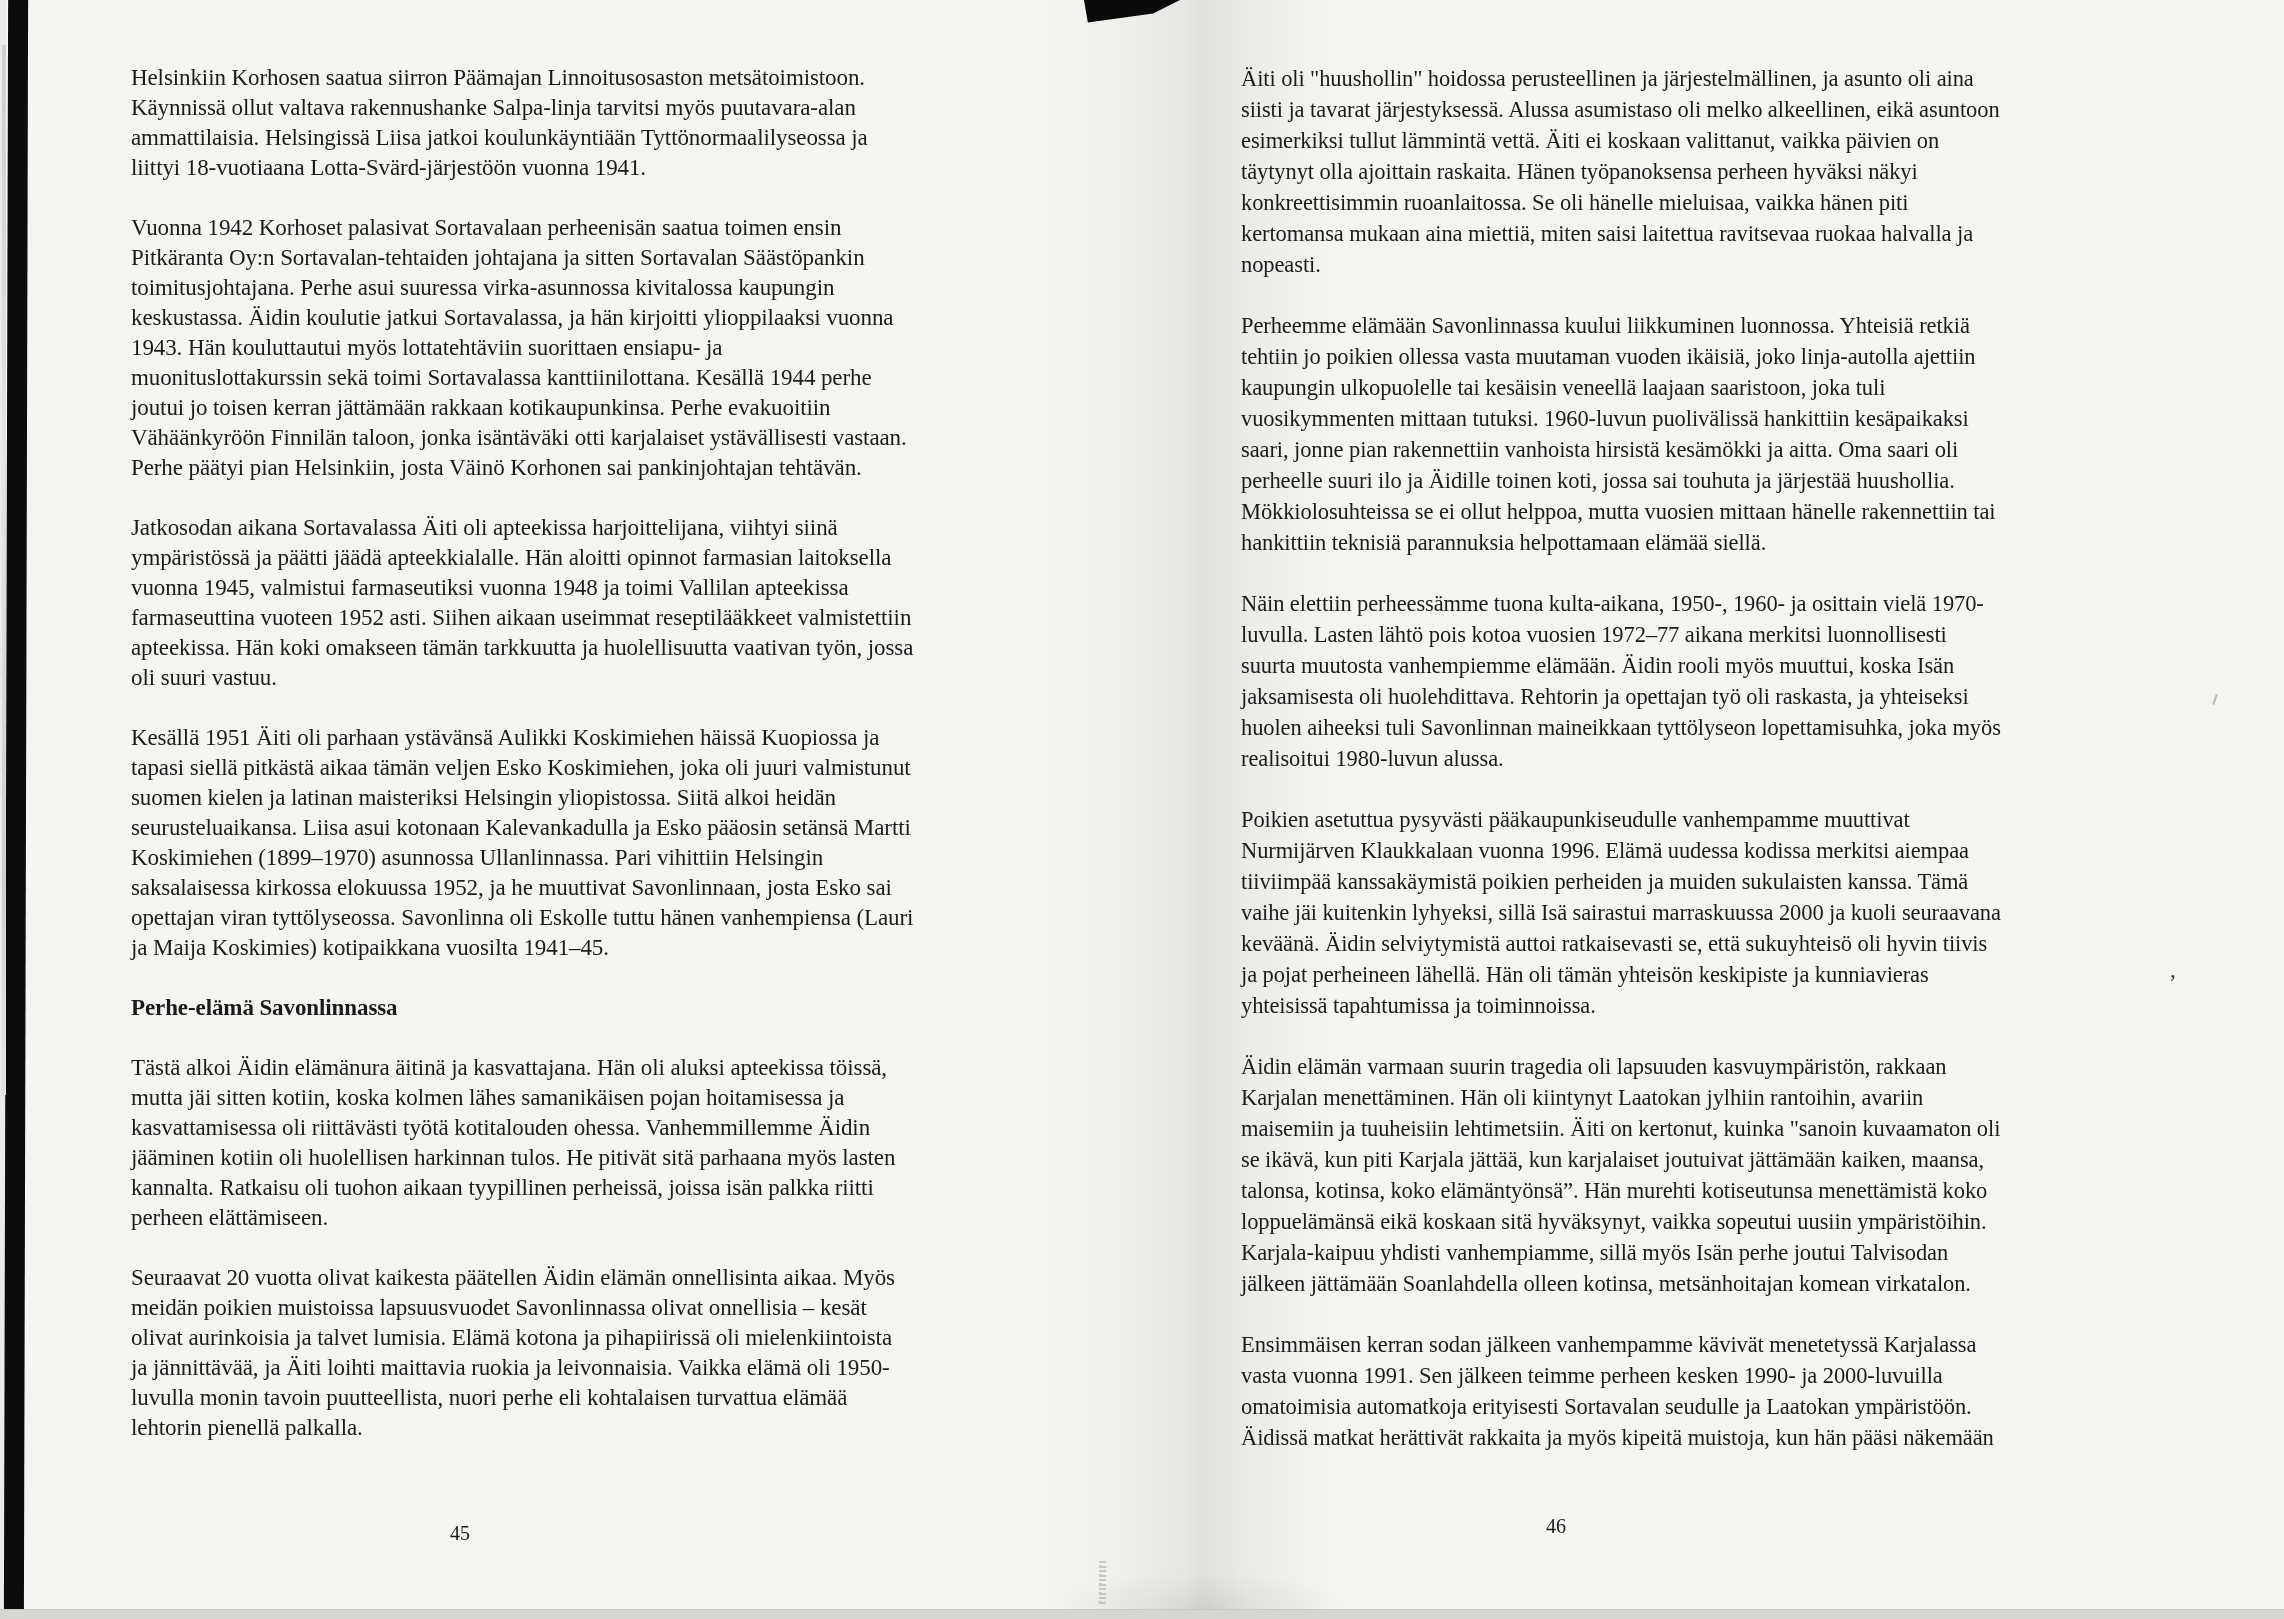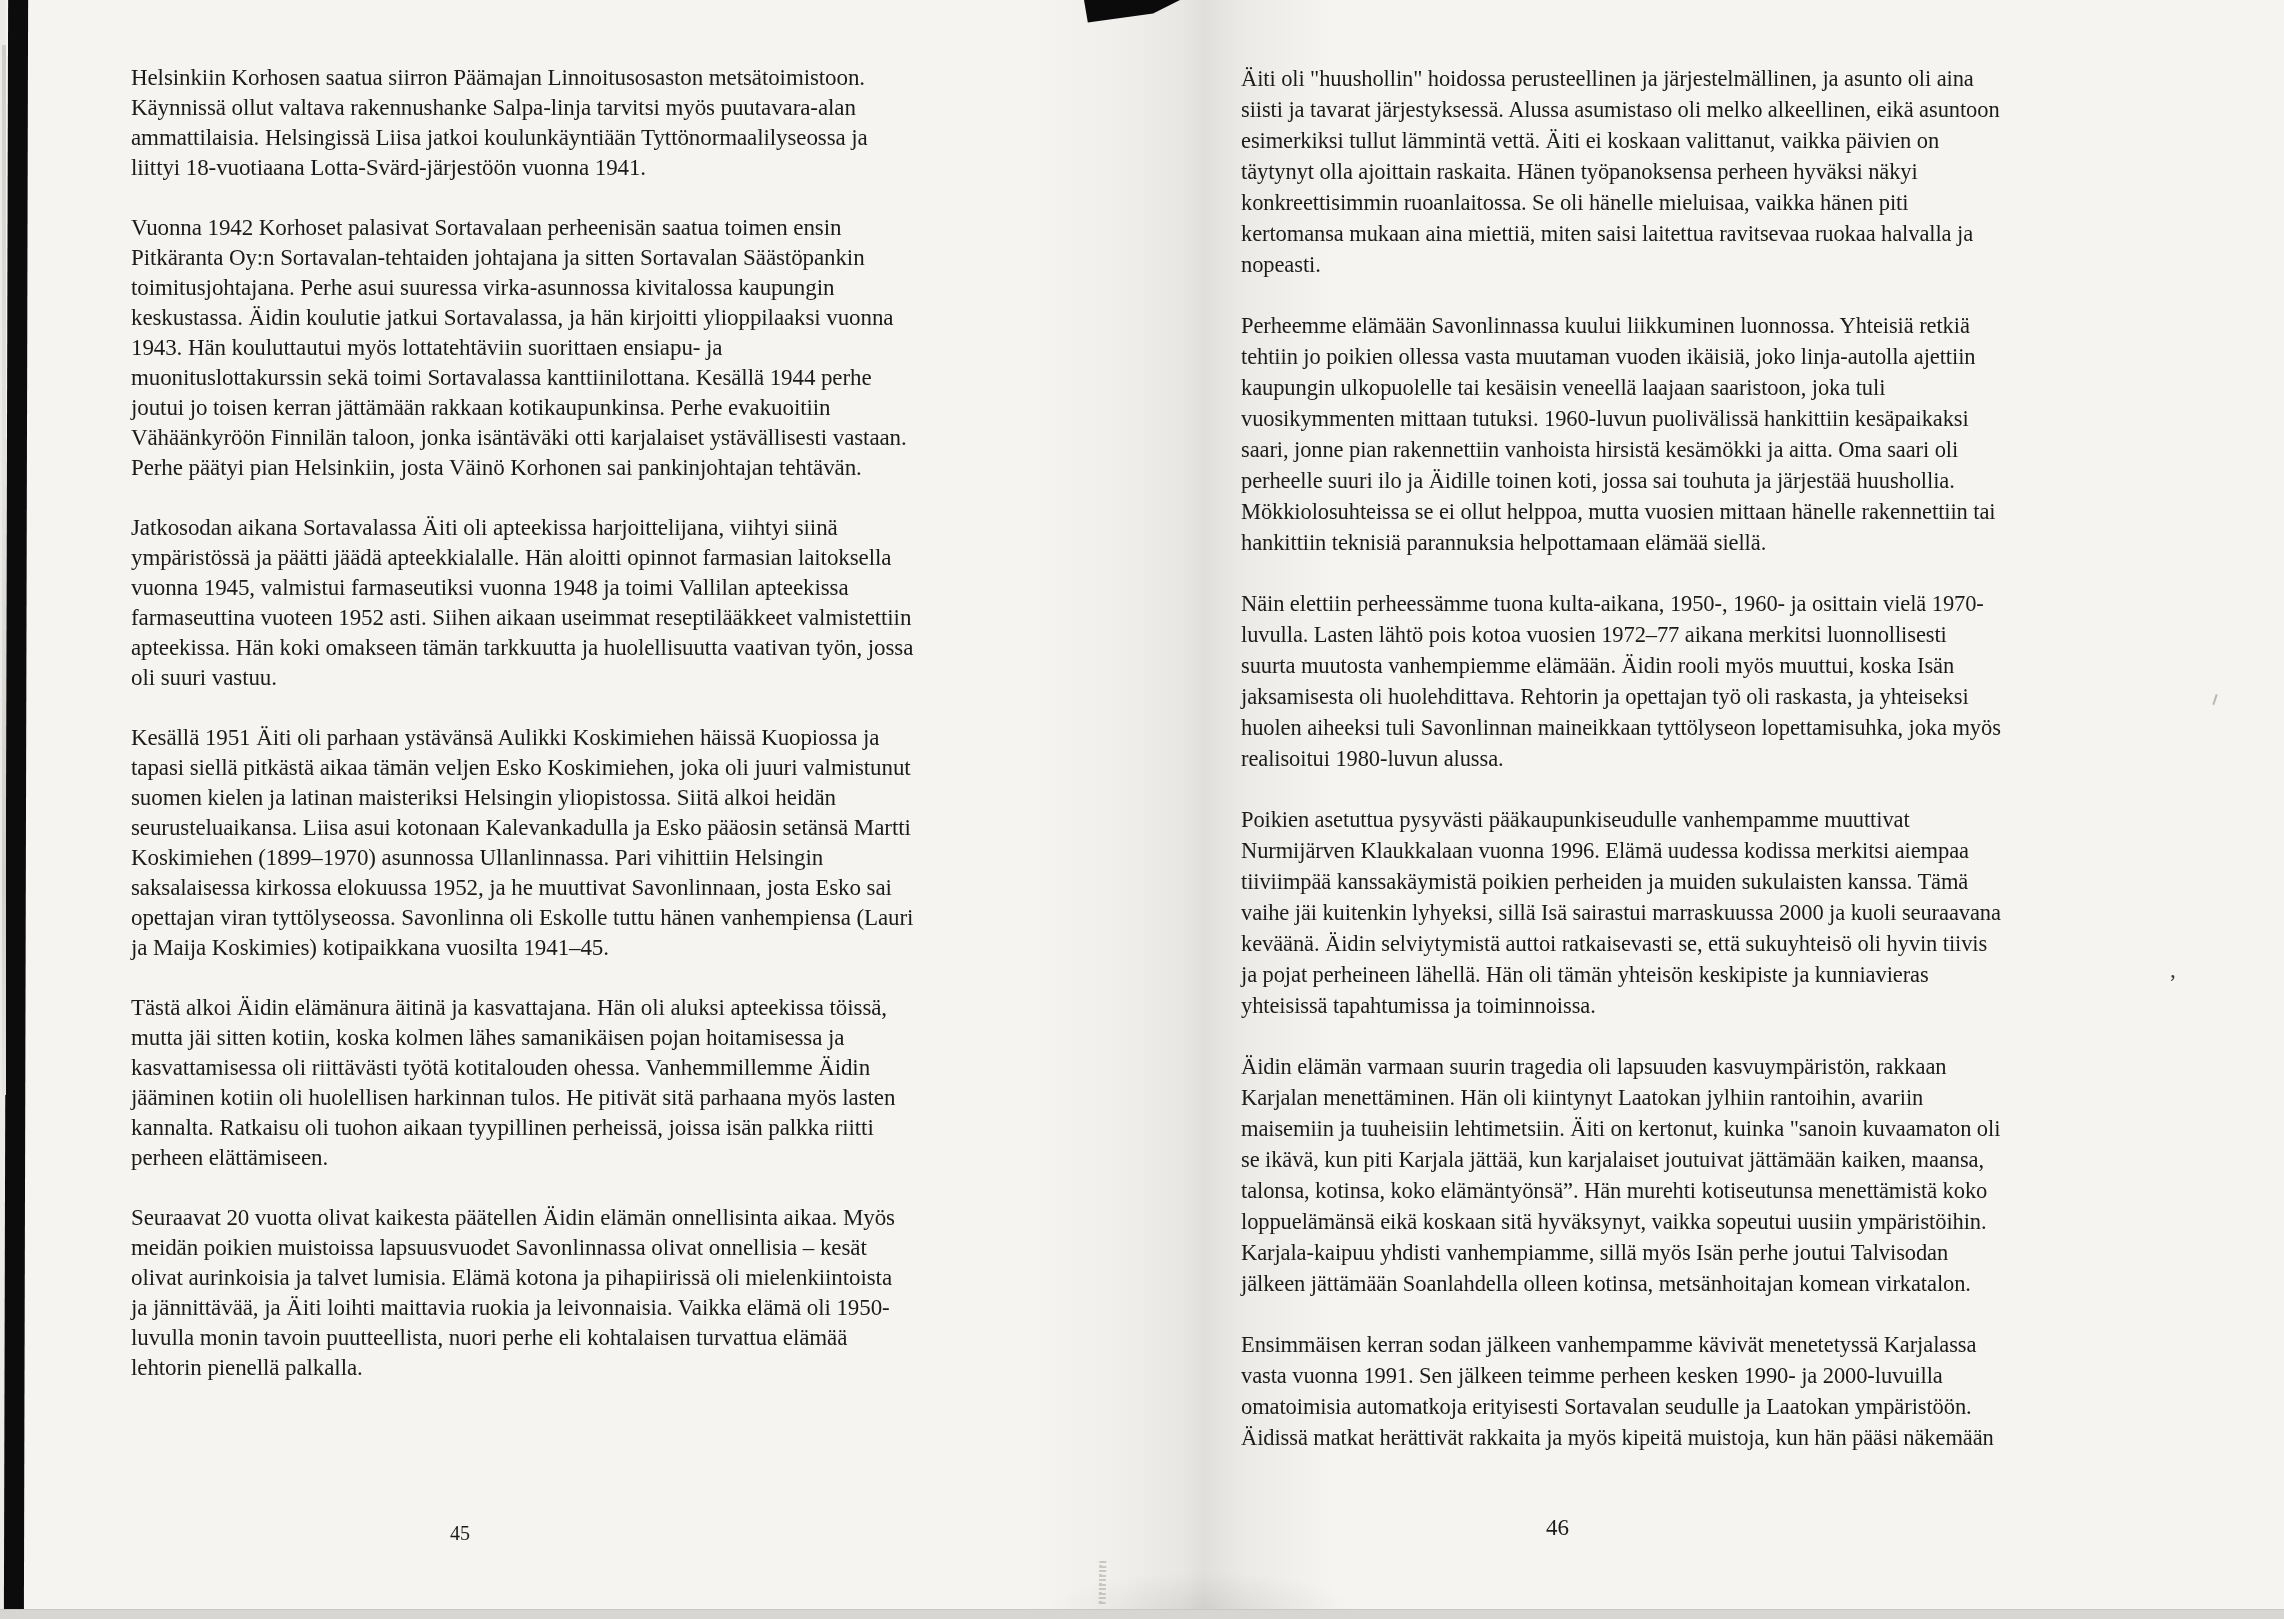--- a/index.html
+++ b/index.html
@@ -27,21 +27,21 @@
   .stray-mark{position:absolute;left:2169px;top:970px;font-size:22.5px;color:#3a3a38;}
 
   
   .page-col{position:absolute;top:63px;}
   .page-col.left{left:131px;width:975px;font-size:23px;line-height:30px;letter-spacing:-0.1px;}
   .page-col.right{left:1241px;width:1005px;font-size:22.5px;line-height:31px;letter-spacing:-0.1px;}
   .para{margin:0 0 30px 0;white-space:pre-line;}
   .sect-heading{font-weight:bold;margin:12px 0 30px 0;font-size:inherit;line-height:inherit;}
   .page-number{position:absolute;color:#1b1b1b;}
   .page-number.left{left:450px;top:1522px;font-size:20px;}
-  .page-number.right{left:1546px;top:1515px;font-size:23px;}
+  .page-number.right{left:1546px;top:1515px;font-size:20px;}
 </style>
 </head>
 <body>
 
 <div class="spread">
 
   <div class="edge-left-light"></div>
   <div class="edge-left-strip"></div>
   <div class="edge-left-streak"></div>
   <div class="spine-wedge"></div>
@@ -73,20 +73,21 @@
 apteekissa. Hän koki omakseen tämän tarkkuutta ja huolellisuutta vaativan työn, jossa
 oli suuri vastuu.</p>
     <p class="para">Kesällä 1951 Äiti oli parhaan ystävänsä Aulikki Koskimiehen häissä Kuopiossa ja
 tapasi siellä pitkästä aikaa tämän veljen Esko Koskimiehen, joka oli juuri valmistunut
 suomen kielen ja latinan maisteriksi Helsingin yliopistossa. Siitä alkoi heidän
 seurusteluaikansa. Liisa asui kotonaan Kalevankadulla ja Esko pääosin setänsä Martti
 Koskimiehen (1899–1970) asunnossa Ullanlinnassa. Pari vihittiin Helsingin
 saksalaisessa kirkossa elokuussa 1952, ja he muuttivat Savonlinnaan, josta Esko sai
 opettajan viran tyttölyseossa. Savonlinna oli Eskolle tuttu hänen vanhempiensa (Lauri
 ja Maija Koskimies) kotipaikkana vuosilta 1941–45.</p>
+    <h2 class="sect-heading">Perhe-elämä Savonlinnassa</h2>
     <p class="para">Tästä alkoi Äidin elämänura äitinä ja kasvattajana. Hän oli aluksi apteekissa töissä,
 mutta jäi sitten kotiin, koska kolmen lähes samanikäisen pojan hoitamisessa ja
 kasvattamisessa oli riittävästi työtä kotitalouden ohessa. Vanhemmillemme Äidin
 jääminen kotiin oli huolellisen harkinnan tulos. He pitivät sitä parhaana myös lasten
 kannalta. Ratkaisu oli tuohon aikaan tyypillinen perheissä, joissa isän palkka riitti
 perheen elättämiseen.</p>
     <p class="para">Seuraavat 20 vuotta olivat kaikesta päätellen Äidin elämän onnellisinta aikaa. Myös
 meidän poikien muistoissa lapsuusvuodet Savonlinnassa olivat onnellisia – kesät
 olivat aurinkoisia ja talvet lumisia. Elämä kotona ja pihapiirissä oli mielenkiintoista
 ja jännittävää, ja Äiti loihti maittavia ruokia ja leivonnaisia. Vaikka elämä oli 1950-

